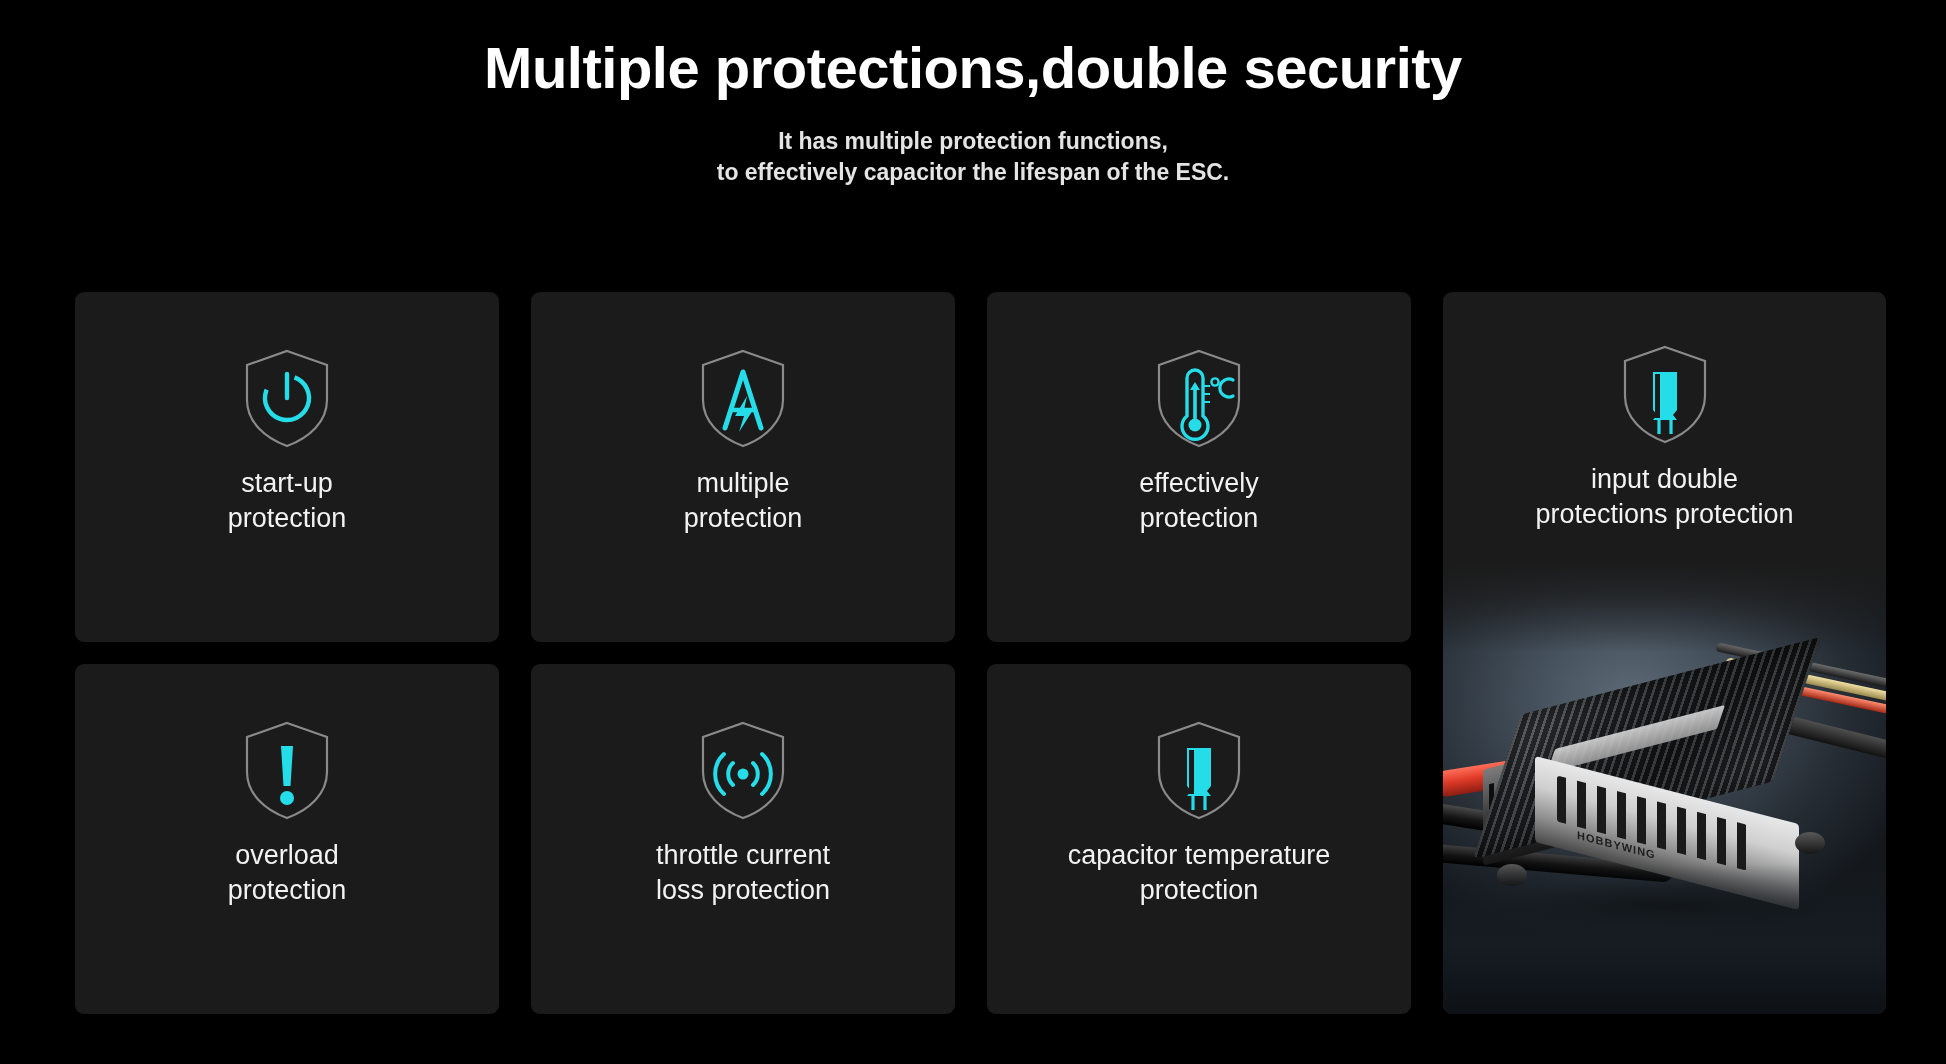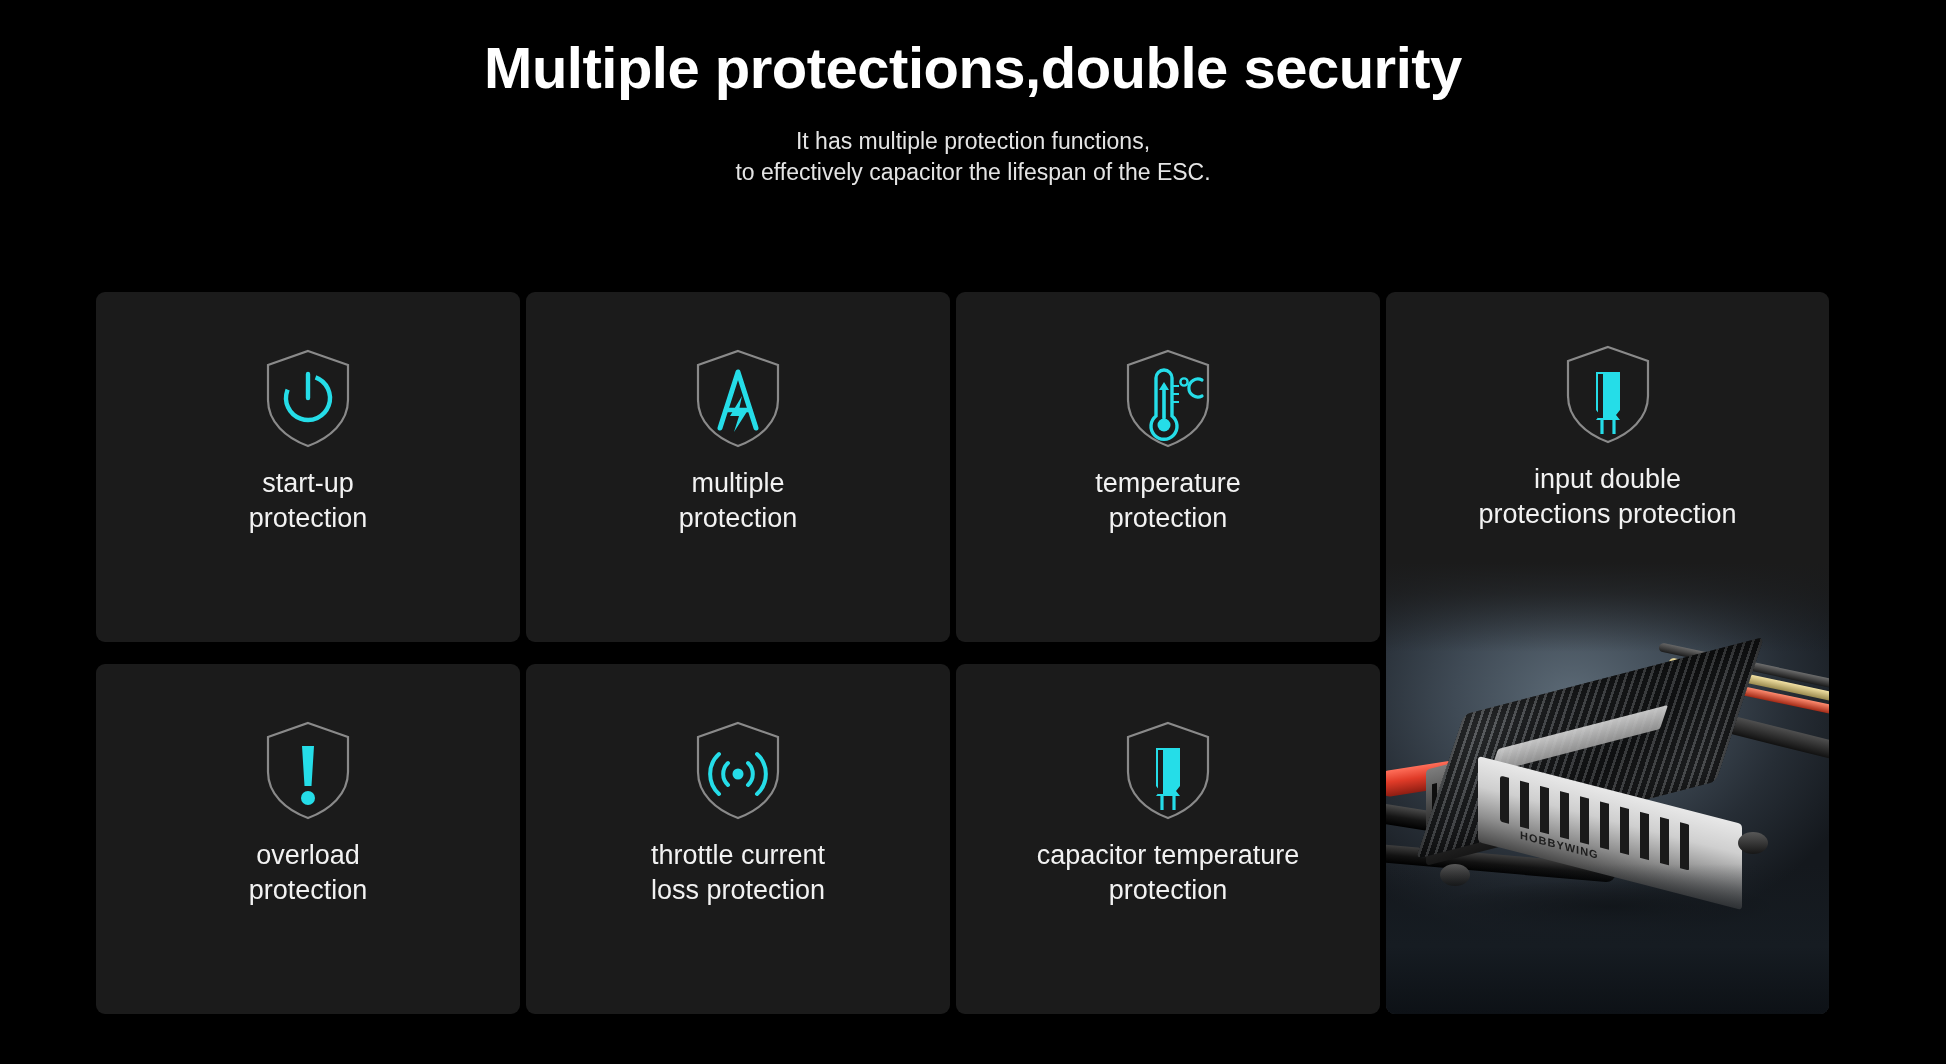--- a/index.html
+++ b/index.html
@@ -19,33 +19,33 @@
     color:#ffffff;
     letter-spacing:-0.5px;
     line-height:1.05;
     font-family:"Liberation Sans", sans-serif;
   }
   .subtitle {
     margin-top:27px;
     font-size:23px;
     color:#e4e4e4;
     line-height:1.35;
-    font-weight:400;
+    font-weight:700;
   }
   .subtitle .line { display:block; }
 
   
   .grid {
     position:absolute;
-    left:96px; top:292px;
+    left:75px; top:292px;
     width:1781px; height:722px;
     display:grid;
     grid-template-columns:424px 424px 424px 443px;
     grid-template-rows:350px 350px;
-    gap:22px 6px;
+    gap:22px 32px;
   }
   .card {
     background:#1b1b1b;
     border-radius:9px;
     position:relative;
     display:flex;
     flex-direction:column;
     align-items:center;
     overflow:hidden;
   }
@@ -245,21 +245,21 @@
           <path d="M42 40 V72" stroke="#25dde8" stroke-width="3.6" stroke-linecap="round"></path>
           <path d="M42 36 L37 44 L47 44 Z" fill="#25dde8"></path>
           <line x1="51" y1="40" x2="57" y2="40" stroke="#25dde8" stroke-width="2.2"></line>
           <line x1="51" y1="48" x2="57" y2="48" stroke="#25dde8" stroke-width="2.2"></line>
           <line x1="51" y1="56" x2="57" y2="56" stroke="#25dde8" stroke-width="2.2"></line>
           <circle cx="62" cy="36" r="3.6" fill="none" stroke="#25dde8" stroke-width="2.4"></circle>
           <path d="M80 34 a9 9 0 1 0 0 16" fill="none" stroke="#25dde8" stroke-width="3.2" stroke-linecap="round"></path>
         </svg>
       </div>
       <div class="card-label">
-        <span>temperature</span>
+        <span>effectively</span>
         <span class="l2">protection</span>
       </div>
     </div>
 
     <div class="card card-tall">
       <div class="icon-wrap">
         <svg width="92" height="104" viewBox="0 0 92 104">
           <path d="M46 5 L86 19 V54 C86 76 68 92 46 100 C24 92 6 76 6 54 V19 Z" fill="none" stroke="#8a8a8a" stroke-width="2.2"></path>
           <path d="M34 30 H58 V68 L54 73 L58 78 H34 L38 73 L34 68 Z" fill="#25dde8"></path>
           <rect x="36" y="32" width="5" height="44" fill="#1b1b1b"></rect>

